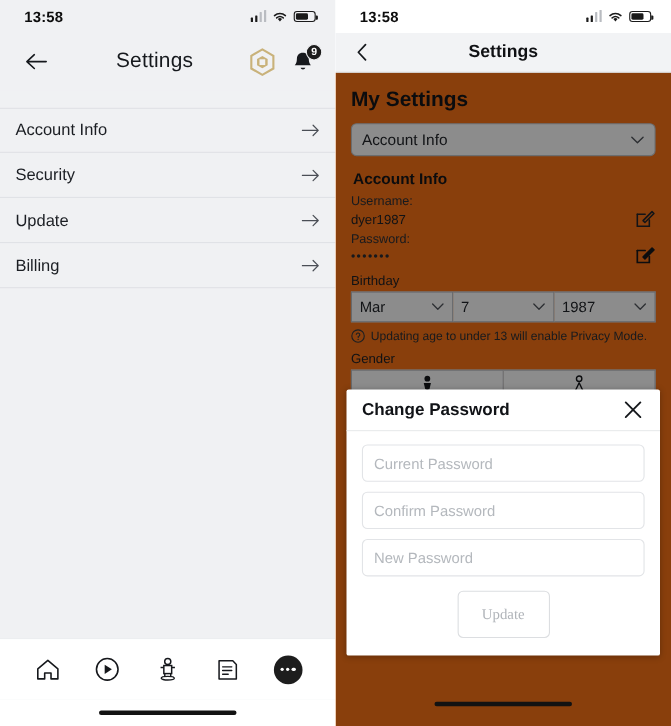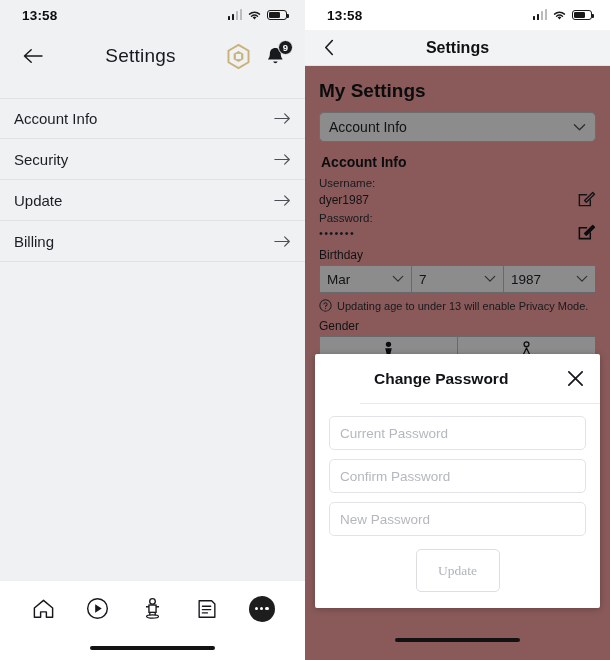--- a/index.html
+++ b/index.html
@@ -107,21 +107,21 @@
     border-bottom: 1px solid #e3e5e8;
   }
   .chev-back { width: 20px; height: 20px; display:flex; align-items:center; justify-content:center; }
   .r-navtitle {
     position: absolute; left:0; right:0; text-align:center;
     font-size: 16px; font-weight: 700; color: #101114;
   }
 
   .r-content {
     flex: 1; position: relative; overflow: hidden;
-    background: #fca5a5; padding: 14px 14px 0 14px;
+    background: #f97316; padding: 14px 14px 0 14px;
   }
   .dim-overlay {
     position: absolute; inset: 0; background: rgba(0,0,0,0.45);
     z-index: 5; pointer-events: none;
   }
   .sec-title { font-size: 19px; font-weight: 700; color: #14161a; margin-bottom: 10px; }
   .selectbox {
     height: 30px; border: 1px solid #c3c6cb; border-radius: 5px;
     display: flex; align-items: center; justify-content: space-between;
     padding: 0 9px; font-size: 14px; color: #23262b; background: #fff;
@@ -158,22 +158,22 @@
   }
 
   
   .modal {
     position: absolute; z-index: 10;
     left: 10px; top: 288px; width: 285px;
     background: #ffffff; border-radius: 2px;
     box-shadow: 0 1px 6px rgba(0,0,0,.28);
   }
   .modal-head {
-    height: 50px; display: flex; align-items: center; justify-content: space-between;
-    padding: 0 14px; border-bottom: 1px solid #e8eaec; margin-left: 45px;
+    height: 38px; display: flex; align-items: center; justify-content: space-between;
+    padding: 0 14px; border-bottom: 1px solid #e8eaec;
   }
   .modal-title { font-size: 15.5px; font-weight: 700; color: #111317; }
   .modal-x { width: 22px; height: 22px; display:flex; align-items:center; justify-content:center; }
   .modal-body { padding: 12px 14px 16px 14px; }
   .pw-input {
     width: 100%; height: 26px; border: 1px solid #e2e4e7; border-radius: 5px;
     background: #fff; font-size: 13.5px; color: #3c4046; padding: 16px 10px;
     font-family: "Liberation Sans", sans-serif; outline: none; display: block;
   }
   .pw-input::placeholder { color: #b4b8bd; }

